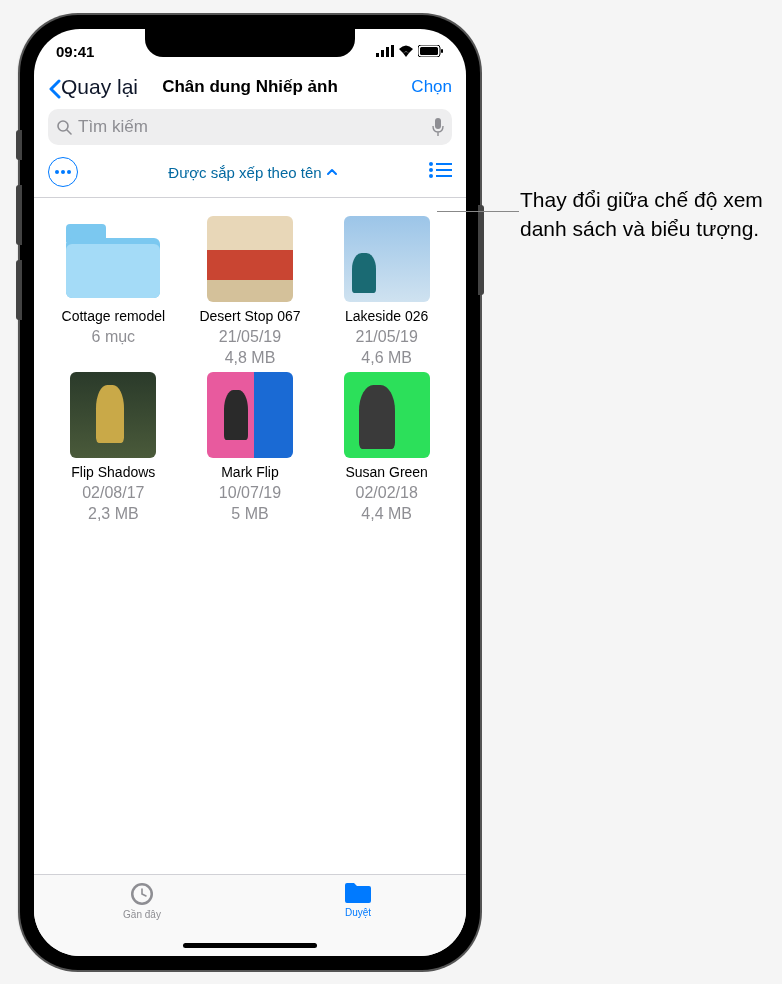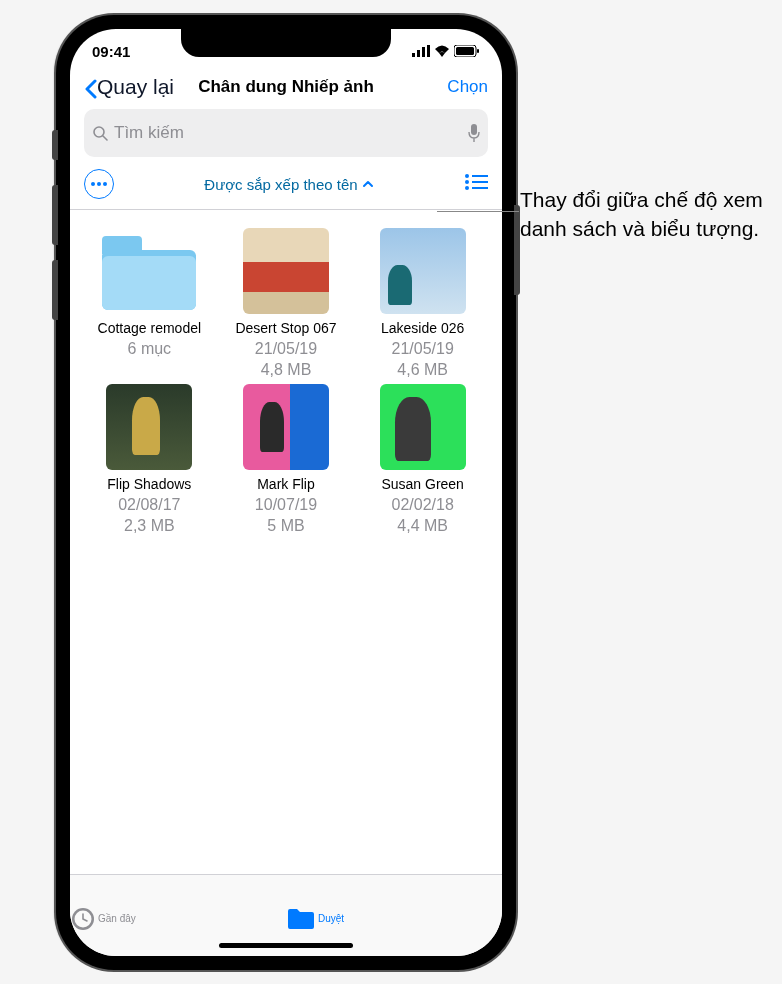--- a/index.html
+++ b/index.html
@@ -13,21 +13,20 @@
 .phone-frame {
   position: absolute;
   left: 20px;
   top: 15px;
   width: 460px;
   height: 955px;
   background: #000;
   border-radius: 58px;
   padding: 14px;
   box-shadow: 0 0 0 2px #555, -2px 0 2px rgba(0,0,0,0.2);
-  margin-left: 36px;
 }
 .side-btn { position:absolute; background:#444; width:6px; border-radius:3px 0 0 3px; }
 .vol-up { left:-4px; top:170px; height:60px; }
 .vol-down { left:-4px; top:245px; height:60px; }
 .silent { left:-4px; top:115px; height:30px; }
 .power { right:-4px; top:190px; height:90px; border-radius:0 3px 3px 0;}
 .screen {
   width: 100%;
   height: 100%;
   background: #fff;
@@ -62,21 +61,21 @@
   align-items: center;
   justify-content: space-between;
 }
 .nav-back { display:flex; align-items:flex-end; color:#0f172a; font-size:21px; }
 .nav-title { font-weight:600; font-size:17px; position:absolute; left:50%; transform:translateX(-50%); white-space:nowrap;}
 .nav-select { color:#007aff; font-size:17px; }
 .search-bar {
   margin: 4px 14px 8px;
   background: #eeeeef;
   border-radius: 10px;
-  height: 48px;
+  height: 36px;
   display: flex;
   align-items: center;
   padding: 0 8px;
   color: #8e8e93;
   font-size: 17px;
 }
 .search-bar .s-icon { margin-right: 6px; }
 .search-bar .placeholder { flex:1; }
 .toolbar {
   display:flex; align-items:center; justify-content:space-between;
@@ -106,21 +105,21 @@
 .folder-back { position:absolute; width:94px; height:60px; bottom:0; background:#7bc8f0; border-radius:6px;}
 .folder-tab { position:absolute; width:40px; height:18px; top:2px; left:0; background:#7bc8f0; border-radius:4px 4px 0 0;}
 .folder-front { position:absolute; width:94px; height:54px; bottom:0; background:#a4dbf7; border-radius:6px;}
 .item-name { font-size:14px; color:#000; line-height:1.2; margin-bottom:2px; padding:0 2px;}
 .item-meta { font-size:16px; color:#8e8e93; line-height:1.3;}
 .tab-bar {
   position:absolute; bottom:0; left:0; right:0; height:82px;
   border-top:1px solid #d1d1d6; background:#f9f9f9;
   display:flex;
 }
-.tab { flex:1; display:flex; flex-direction:row; align-items:center; padding-top:6px; gap:2px;}
+.tab { flex:1; display:flex; flex-direction:column; align-items:center; padding-top:6px; gap:2px;}
 .tab-label { font-size:10px; }
 .tab.inactive { color:#8e8e93; }
 .tab.active { color:#007aff; }
 .home-indicator {
   position:absolute; bottom:8px; left:50%; transform:translateX(-50%);
   width:134px; height:5px; background:#000; border-radius:3px;
 }
 .callout {
   position:absolute; left:520px; top:185px; width:250px;
   font-size:21px; line-height:1.4; color:#000;

